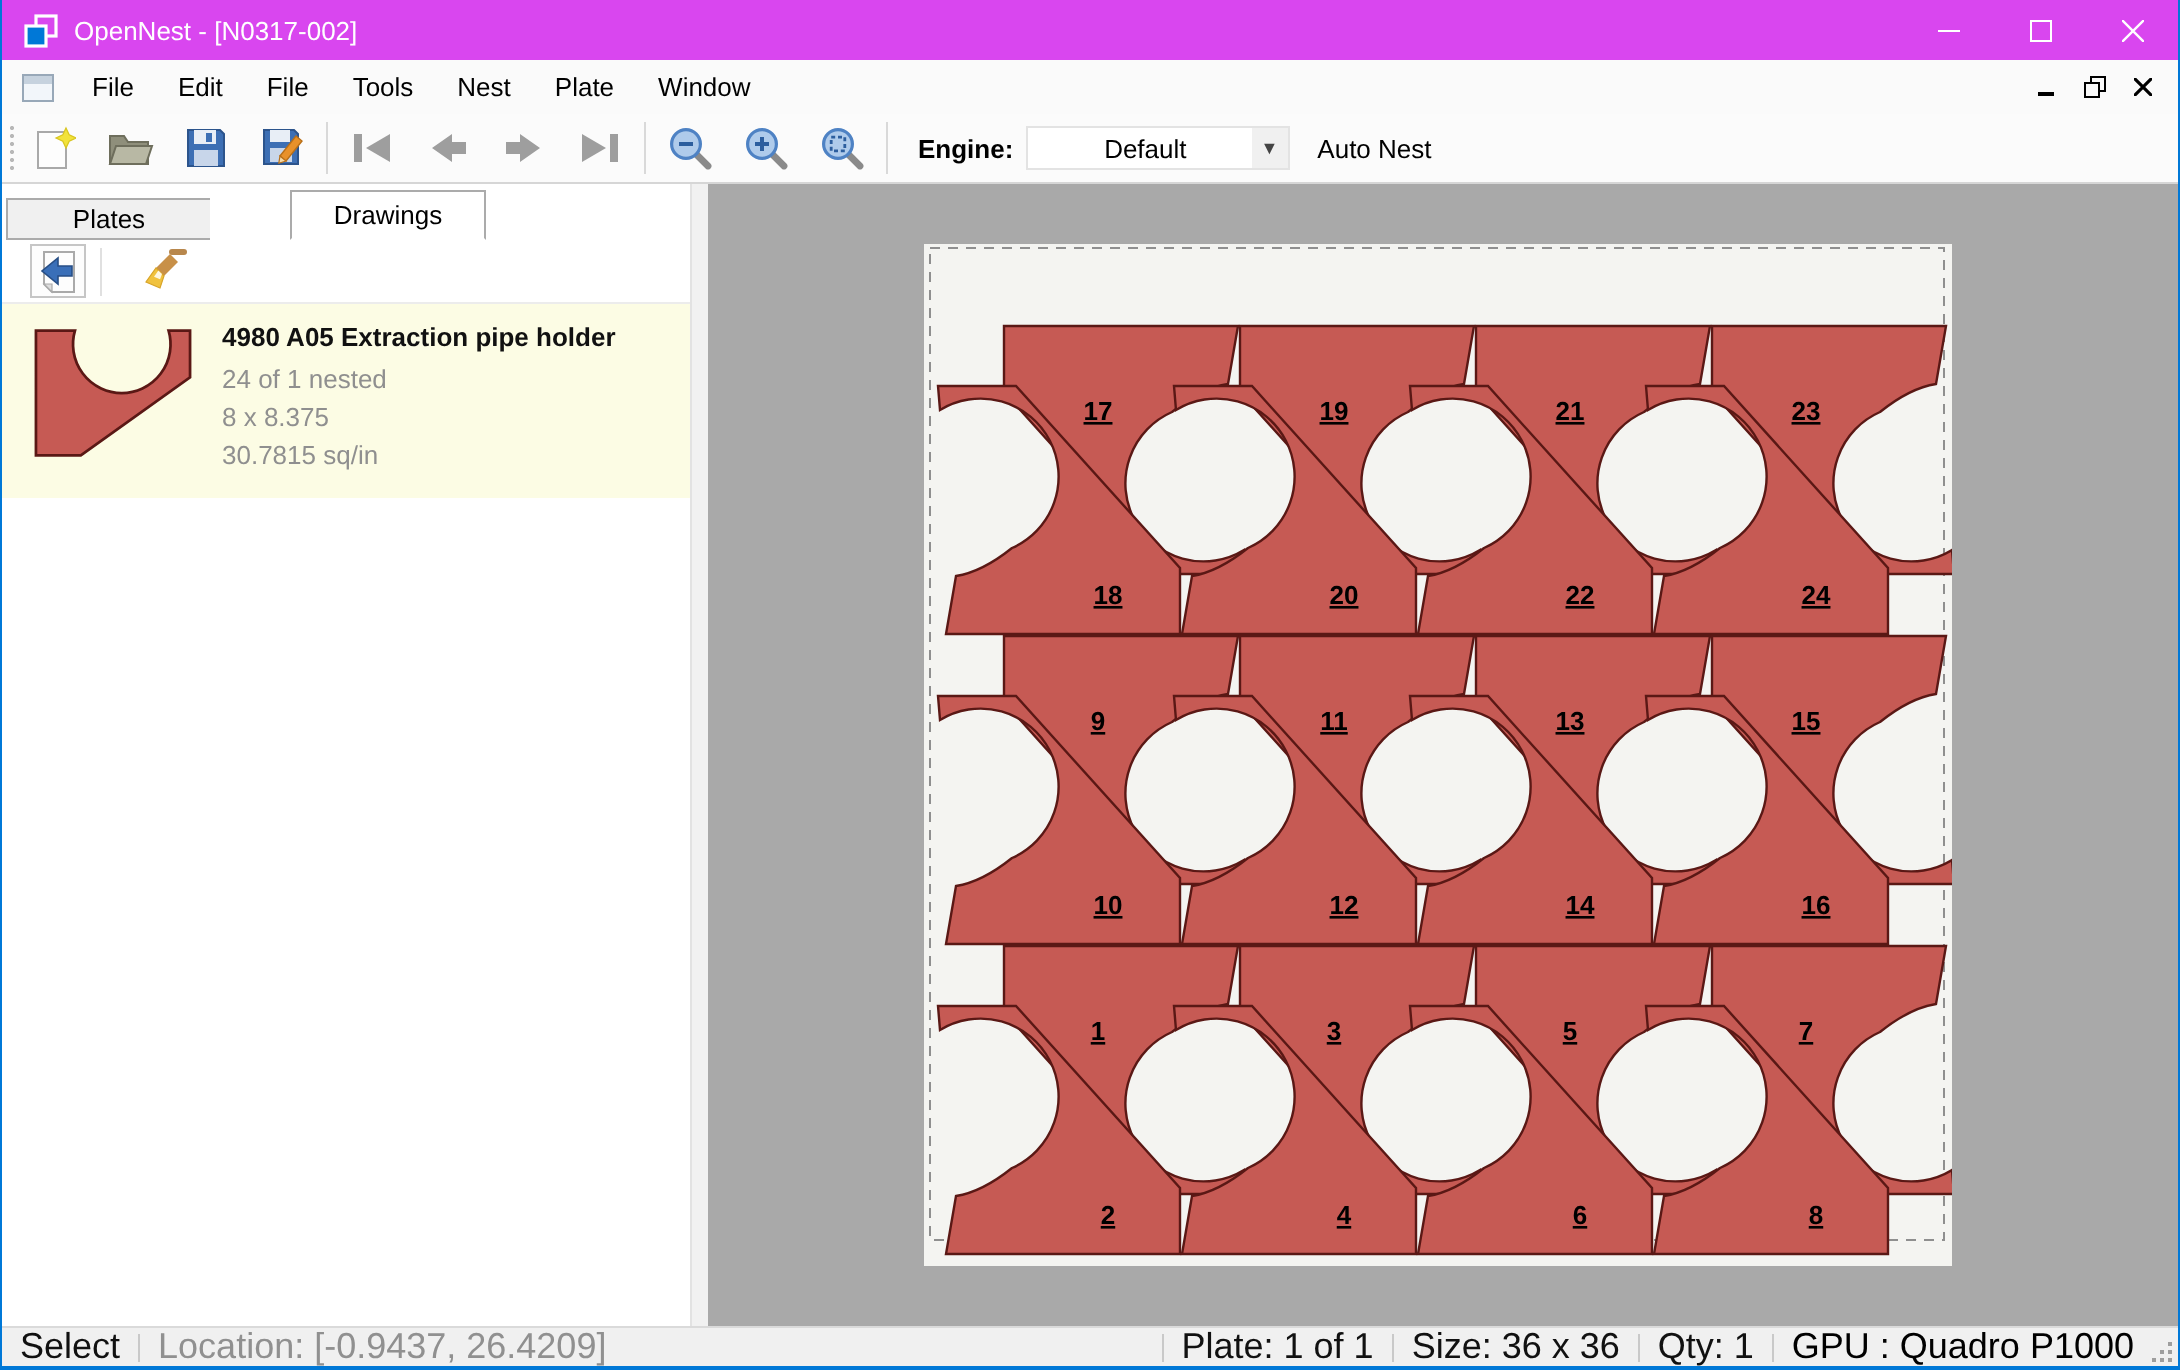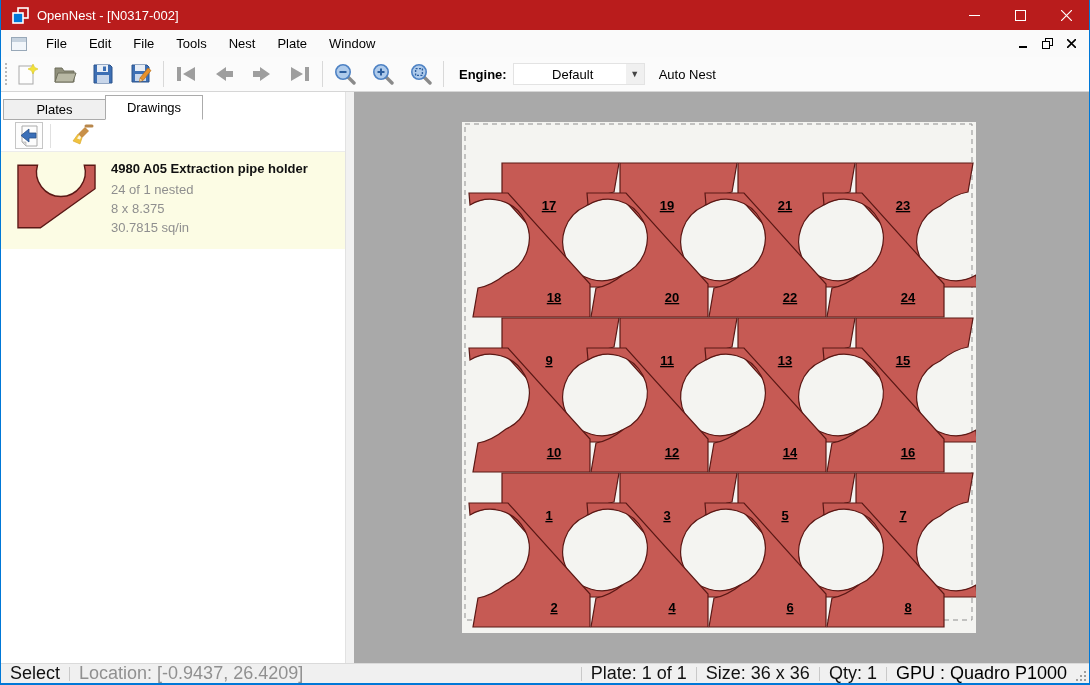--- a/index.html
+++ b/index.html
@@ -3,21 +3,21 @@
 <meta charset="utf-8">
 <style>
   * { margin:0; padding:0; box-sizing:border-box; }
   html,body { width:1090px; height:685px; font-family:"Liberation Sans", sans-serif; }
   .window{
     width:1090px; height:685px; display:flex; flex-direction:column;
     border-left:1px solid #0078D7; border-right:1px solid #0078D7; border-bottom:2px solid #0078D7;
     background:#FFF; overflow:hidden;
   }
   
-  .titlebar{ height:30px; background:#b91c1c; display:flex; align-items:center; flex:0 0 auto; }
+  .titlebar{ height:30px; background:#d946ef; display:flex; align-items:center; flex:0 0 auto; }
   .titlebar .appicon{ margin-left:11px; width:17px; height:17px; flex:0 0 auto; }
   .titlebar .title{ color:#FFF; font-size:13px; margin-left:8px; flex:1 1 auto; }
   .cap-btn{ width:46px; height:30px; display:flex; align-items:center; justify-content:center; color:#FFF; font-size:13px; }
   .cap-btn svg{ display:block; }
   
   .menubar{ height:27px; background:#FAFAFA; display:flex; align-items:center; font-size:13px; color:#000000; flex:0 0 auto; }
   .menubar .mdiicon{ margin:0 8px 0 10px; width:16px; height:14px; }
   .menu-item{ padding:5px 11px; }
   .menubar .spacer{ flex:1 1 auto; }
   .mdi-ctl{ width:24px; height:22px; display:flex; align-items:center; justify-content:center; color:#000; }
@@ -32,21 +32,21 @@
   .combo .val{ flex:1 1 auto; padding-left:6px; }
   .combo .dd{ width:18px; height:20px; background:#F0F0F0; display:flex; align-items:center; justify-content:center; font-size:9px; color:#444; }
   .autonest{ font-size:13px; margin-left:14px; }
   
   .bodyrow{ flex:1 1 auto; display:flex; min-height:0; }
   .leftpanel{ width:353px; flex:0 0 auto; display:flex; flex-direction:column; background:#FFF; }
   .panel-inner{ width:345px; flex:1 1 auto; display:flex; flex-direction:column; border-right:1px solid #E2E2E2; }
   .lp-wrap{ display:flex; flex:1 1 auto; min-height:0; }
   .lp-track{ width:8px; background:#F1F1F1; }
   
-  .tabs{ display:flex; align-items:flex-end; height:28px; padding-left:2px; background:#FFF; flex:0 0 auto; }
+  .tabs{ display:flex; align-items:flex-end; height:28px; padding-left:2px; background:#FFF; flex:0 0 auto;gap:40px; }
   .tab{ font-size:13px; text-align:center; }
   .tab.inactive{ width:102px; height:21px; line-height:20px; background:#F0F0F0; border:1px solid #ABABAB; border-right:none; }
   .tab.active{ width:98px; height:25px; line-height:23px; background:#FFF; border:1px solid #ABABAB; border-bottom:1px solid #FFF; position:relative; z-index:2; }
   
   .panel-toolbar{ height:32px; display:flex; align-items:center; flex:0 0 auto; background:#FFF; border-bottom:1px solid #ECECEC; }
   .pt-btn{ width:28px; height:27px; display:flex; align-items:center; justify-content:center; margin-left:14px; }
   .pt-btn.framed{ border:1px solid #C6C6C6; background:#FDFDFD; }
   .pt-sep{ width:1px; height:24px; background:#E0E0E0; margin:0 5px 0 7px; }
   
   .draw-item{ background:#FCFCE4; display:flex; padding:9px 0 10px 16px; flex:0 0 auto; }

